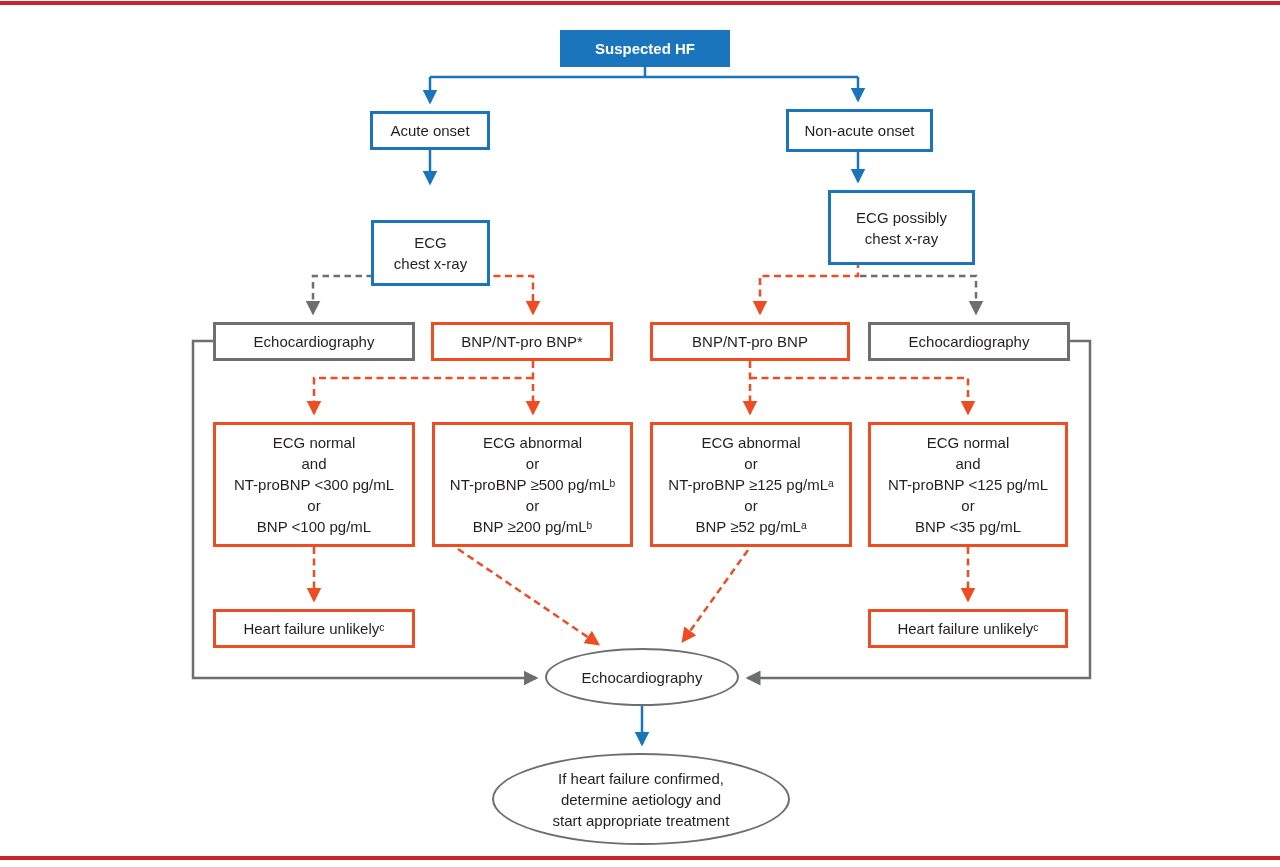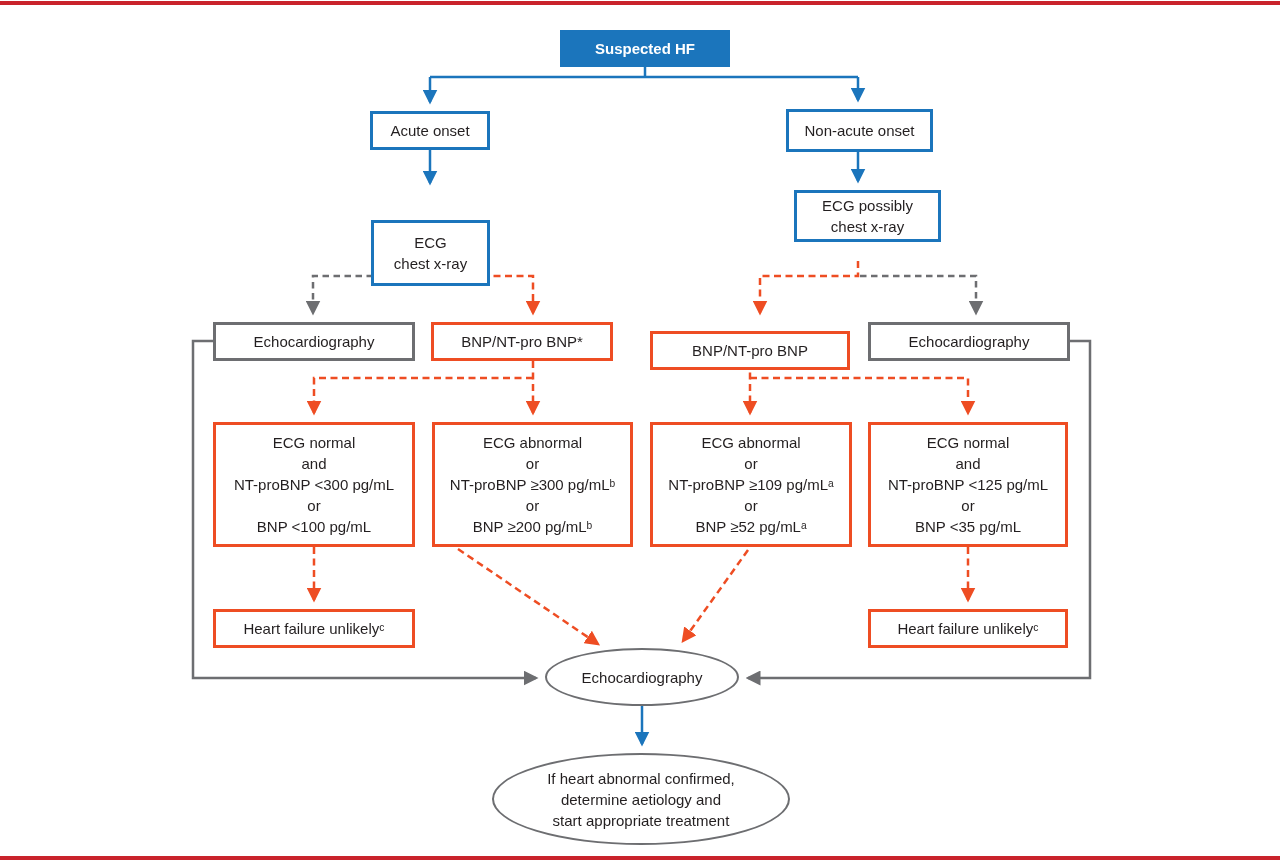--- a/index.html
+++ b/index.html
@@ -30,24 +30,24 @@
   .fill-gray{fill:var(--gray);}
   .fill-orange{fill:var(--orange);}
   path.conn{fill:none;stroke-width:2.5px;}
   path.dashed-o{stroke-dasharray:7 4.5;}
   path.dashed-g{stroke-dasharray:6.5 4.5;}
   
   .n-suspected{left:560px;top:30px;width:170px;height:37px;}
   .n-acute{left:370px;top:111px;width:120px;height:39px;}
   .n-nonacute{left:786px;top:109px;width:147px;height:43px;align-items:center;}
   .n-ecg-left{left:371px;top:192px;width:119px;height:66px;margin-top:28px;}
-  .n-ecg-right{left:794px;top:190px;width:147px;height:52px;text-align:center;}
+  .n-ecg-right{left:828px;top:190px;width:147px;height:75px;text-align:center;}
   .n-echo-left{left:213px;top:322px;width:202px;height:39px;}
   .n-bnp-left{left:431px;top:322px;width:182px;height:39px;}
-  .n-bnp-right{left:650px;top:322px;width:200px;height:39px;margin-top:9px;}
+  .n-bnp-right{left:650px;top:322px;width:200px;height:39px;}
   .n-echo-right{left:868px;top:322px;width:202px;height:39px;}
   .n-crit1{left:213px;top:422px;width:202px;height:125px;}
   .n-crit2{left:432px;top:422px;width:201px;height:125px;}
   .n-crit3{left:650px;top:422px;width:202px;height:125px;}
   .n-crit4{left:868px;top:422px;width:200px;height:125px;}
   .n-hfu-left{left:213px;top:609px;width:202px;height:39px;}
   .n-hfu-right{left:868px;top:609px;width:200px;height:39px;}
   .n-echo-ellipse{left:545px;top:648px;width:194px;height:58px;}
   .n-final-ellipse{left:492px;top:753px;width:298px;height:92px;font-size:15px;line-height:21px;}
 </style>
@@ -139,29 +139,29 @@
     <div>ECG normal</div>
     <div>and</div>
     <div>NT-proBNP &lt;300 pg/mL</div>
     <div>or</div>
     <div>BNP &lt;100 pg/mL</div>
   </div>
 
   <div class="node b-orange n-crit2">
     <div>ECG abnormal</div>
     <div>or</div>
-    <div>NT-proBNP ≥300 pg/mLᵇ</div>
+    <div>NT-proBNP ≥500 pg/mLᵇ</div>
     <div>or</div>
     <div>BNP ≥200 pg/mLᵇ</div>
   </div>
 
   <div class="node b-orange n-crit3">
     <div>ECG abnormal</div>
     <div>or</div>
-    <div>NT-proBNP ≥109 pg/mLᵃ</div>
+    <div>NT-proBNP ≥125 pg/mLᵃ</div>
     <div>or</div>
     <div>BNP ≥52 pg/mLᵃ</div>
   </div>
 
   <div class="node b-orange n-crit4">
     <div>ECG normal</div>
     <div>and</div>
     <div>NT-proBNP &lt;125 pg/mL</div>
     <div>or</div>
     <div>BNP &lt;35 pg/mL</div>
@@ -173,17 +173,17 @@
 
   <div class="node b-orange n-hfu-right">
     <span>Heart failure unlikelyᶜ</span>
   </div>
 
   <div class="node ellipse n-echo-ellipse">
     <span>Echocardiography</span>
   </div>
 
   <div class="node ellipse n-final-ellipse">
-    <div>If heart abnormal confirmed,</div>
+    <div>If heart failure confirmed,</div>
     <div>determine aetiology and</div>
     <div>start appropriate treatment</div>
   </div>
 </div>
 
 </body></html>

